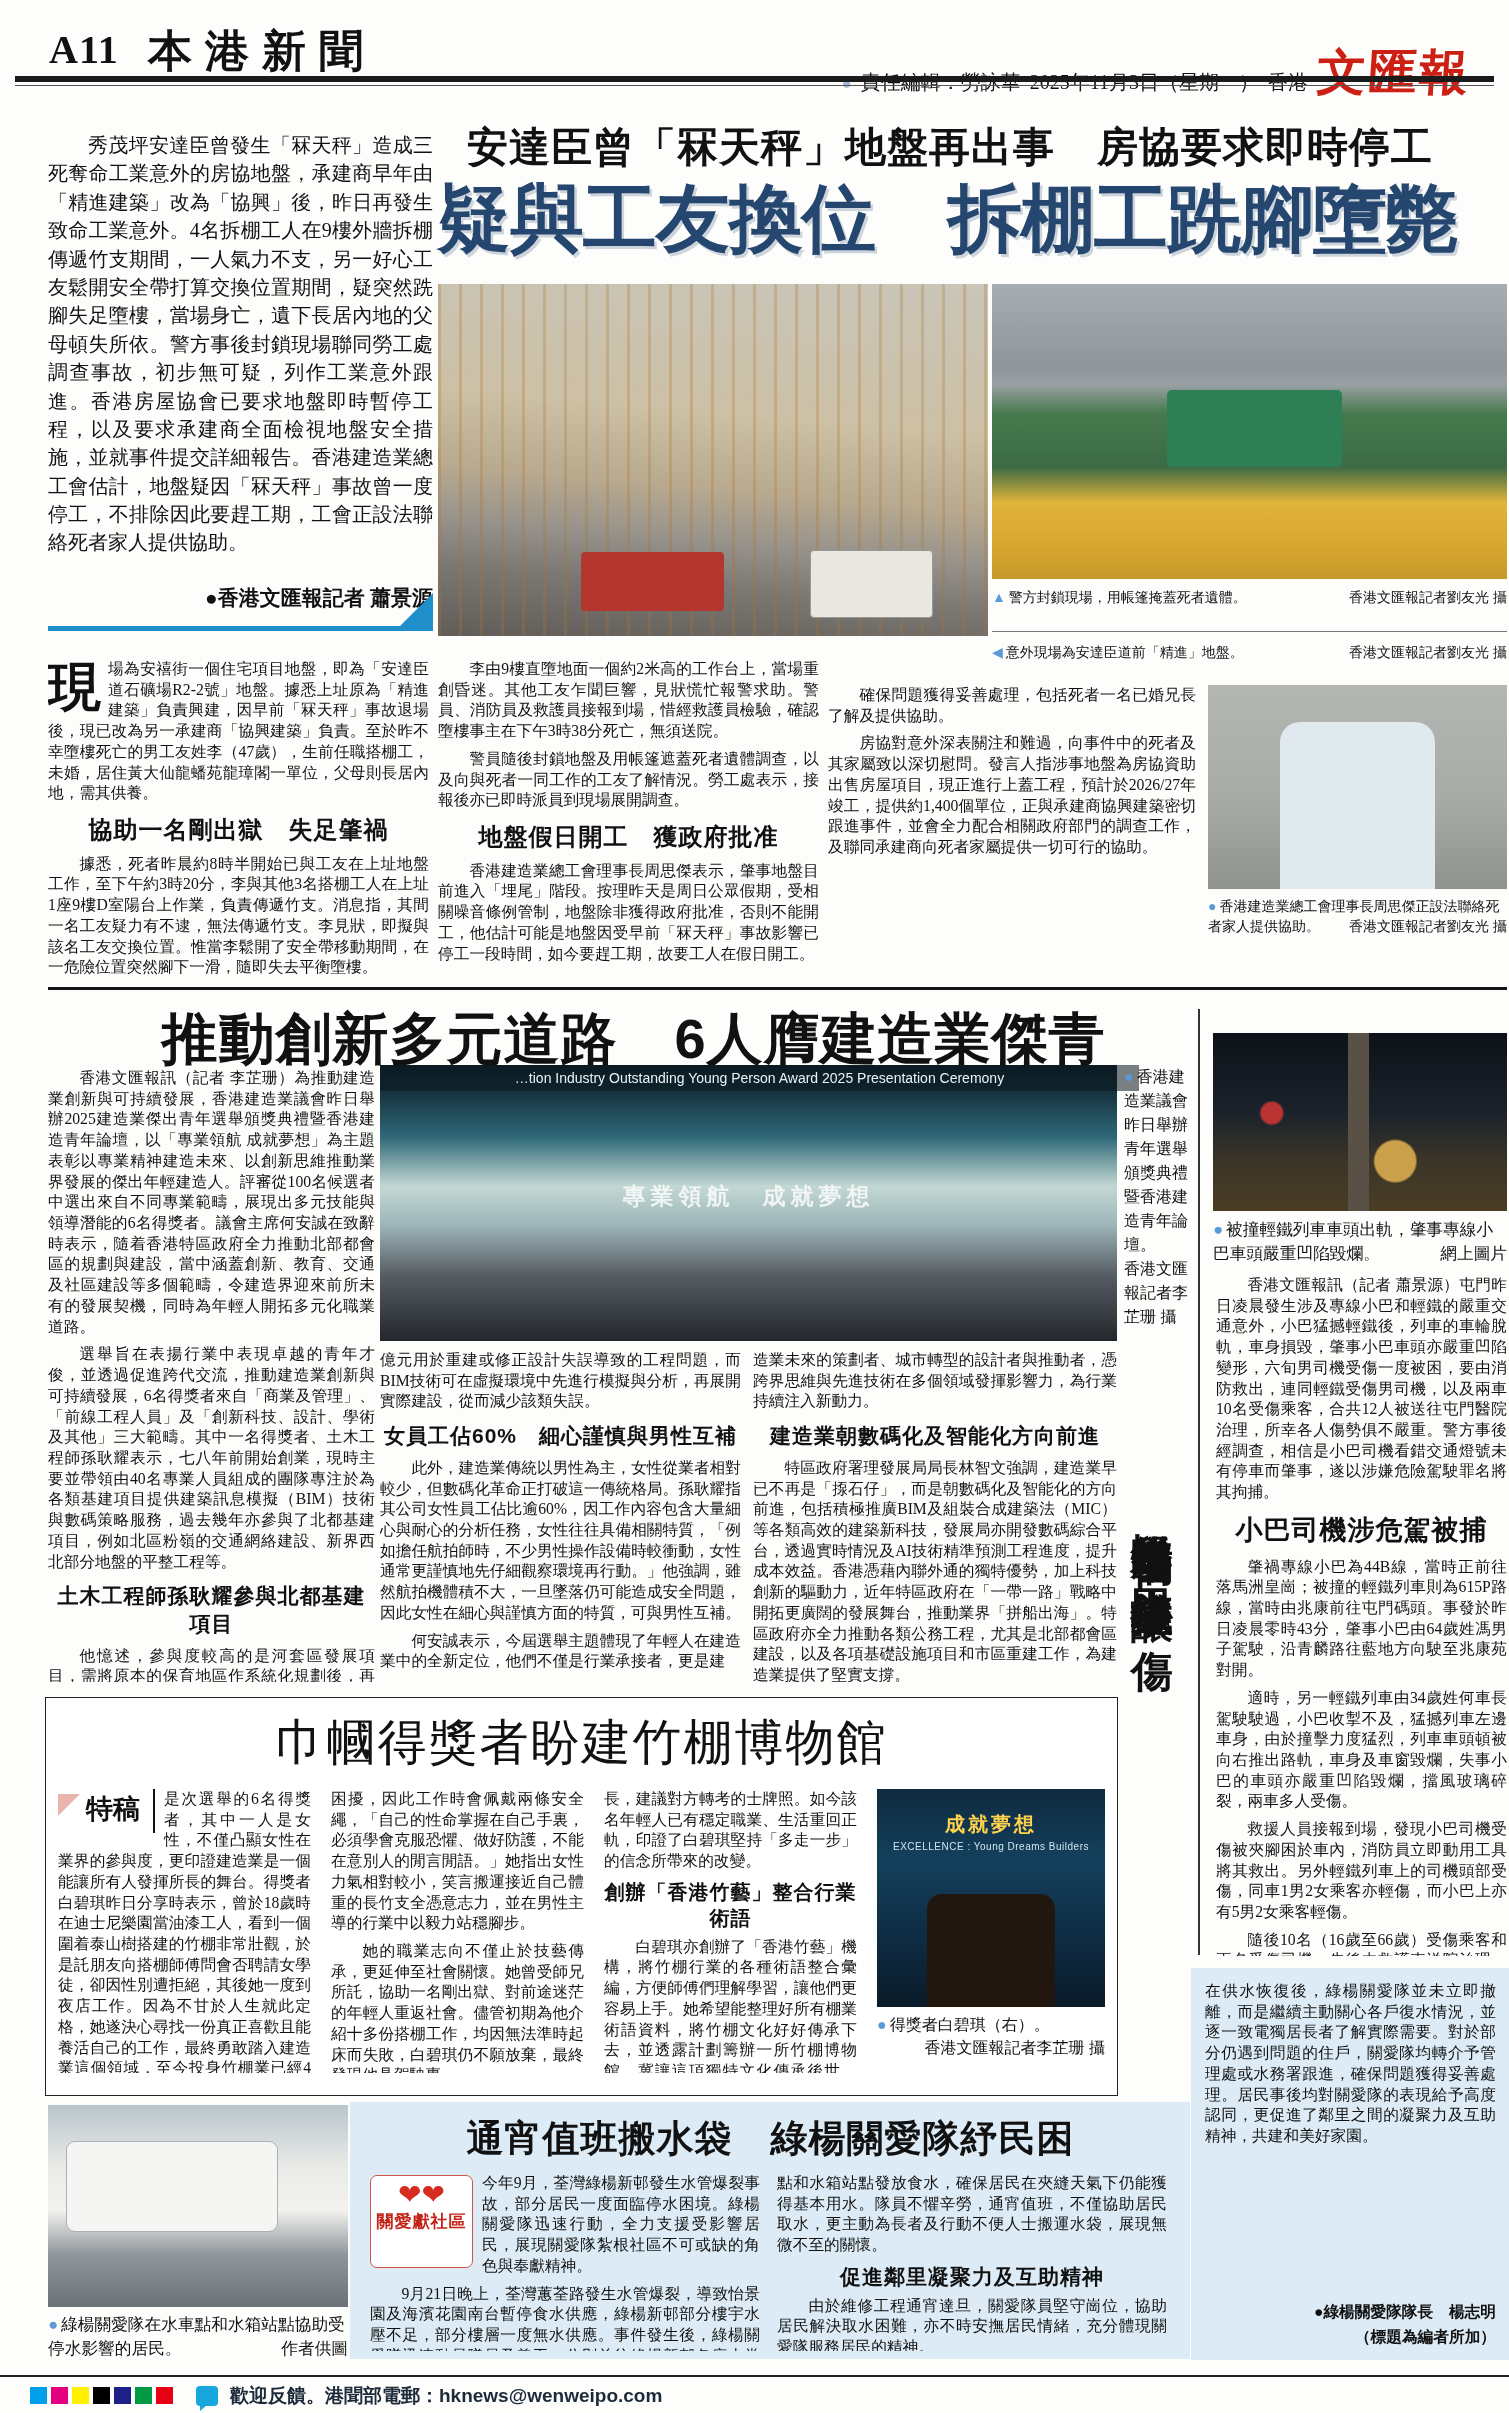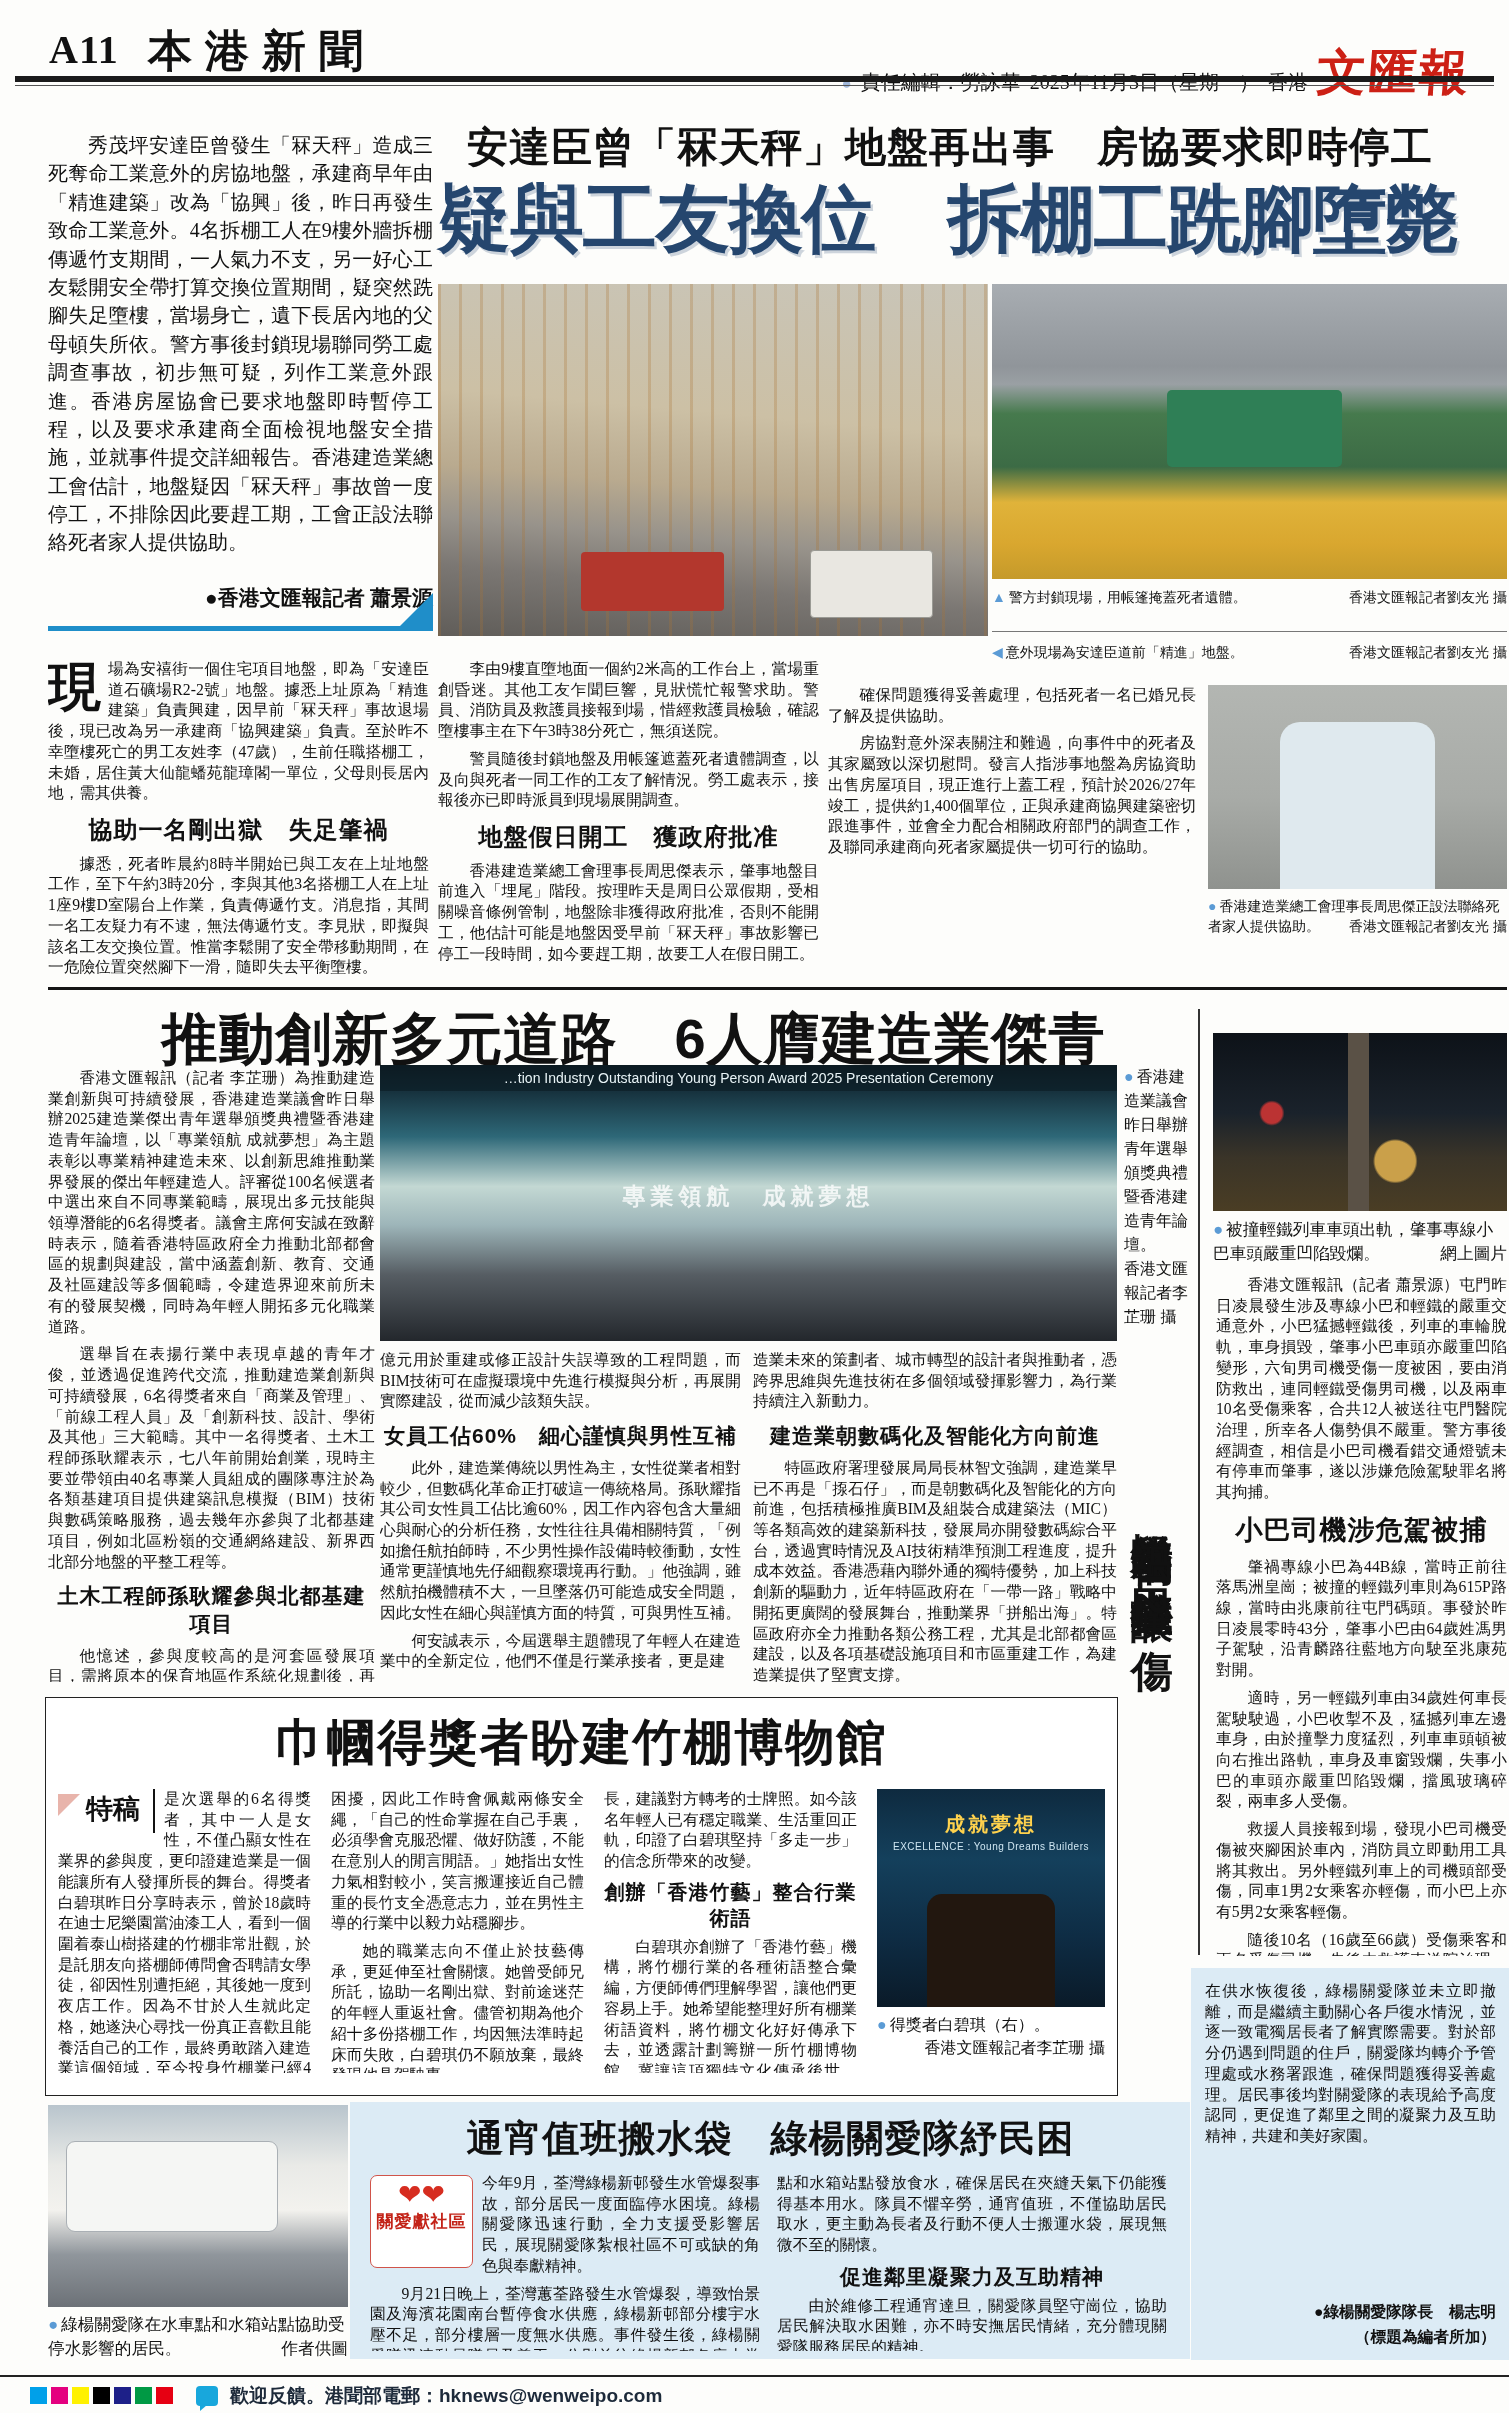--- a/index.html
+++ b/index.html
@@ -35,21 +35,21 @@
   .ph-main .scaff{position:absolute;inset:0;background:repeating-linear-gradient(90deg,rgba(170,115,50,.28) 0 3px,transparent 3px 21px);}
   .ph-main .engine{position:absolute;left:26%;bottom:7%;width:26%;height:17%;background:#b3372d;border-radius:4px;}
   .ph-main .van{position:absolute;right:10%;bottom:5%;width:22%;height:19%;background:#e9e7e1;border-radius:4px;border:1.5px solid #9a9a94;}
   .ph-cordon{left:992px;top:284px;width:515px;height:295px;
      background:linear-gradient(180deg,#a8adb2 0%,#90959a 28%,#9aa0a4 34%,#467a4d 44%,#3c6b45 62%,#e0b33a 74%,#d9a72f 88%,#c59a2a 100%);}
   .ph-cordon .tent{position:absolute;left:34%;top:36%;width:34%;height:26%;background:#2f7f56;border-radius:5px;}
   .ph-union{left:1208px;top:685px;width:299px;height:204px;background:linear-gradient(180deg,#b3b6b2 0%,#a8aba7 55%,#8f928e 100%);}
   .ph-union .shirt{position:absolute;left:24%;top:18%;width:52%;height:82%;background:#dfe9ee;border-radius:20px 20px 0 0;}
   .ph-group{left:380px;top:1065px;width:737px;height:276px;
      background:linear-gradient(180deg,#101f27 0%,#17333f 10%,#2e6878 26%,#c3d8d3 44%,#9db5b9 58%,#565d63 76%,#23272c 100%);}
-  .ph-group .band{position:absolute;left:0;top:0;width:100%;padding:5px 0;text-align:center;color:#e8f3f6;font-size:14px;background:rgba(9,24,31,.55);}
+  .ph-group .band{position:absolute;left:0;top:0;width:100%;padding:5px 11px;text-align:center;color:#e8f3f6;font-size:14px;background:rgba(9,24,31,.55);}
   .ph-group .slogan{position:absolute;left:0;top:42%;width:100%;text-align:center;color:#ffffffcc;font-size:23px;font-weight:700;letter-spacing:5px;}
   .ph-night{left:1213px;top:1033px;width:294px;height:178px;
      background:radial-gradient(circle at 62% 72%,#caa04a 0 9%,rgba(0,0,0,0) 10%),
                 radial-gradient(circle at 20% 45%,#b33 0 4%,rgba(0,0,0,0) 5%),
                 linear-gradient(180deg,#0d1218 0%,#1a222b 45%,#3a3428 70%,#4a3d24 100%);}
   .ph-night .pole{position:absolute;left:46%;top:0;width:7%;height:100%;background:#5a5146;}
   .ph-winner{width:228px;height:218px;background:linear-gradient(180deg,#0e2a3f 0%,#14405c 32%,#0e2c44 68%,#0a1a28 100%);position:relative;}
   .ph-winner .ov1{position:absolute;left:0;top:10%;width:100%;text-align:center;color:#ffd24d;font-size:20px;font-weight:700;letter-spacing:3px;}
   .ph-winner .ov2{position:absolute;left:0;top:24%;width:100%;text-align:center;color:#cfe6f2;font-size:10px;letter-spacing:0.5px;}
   .ph-winner .fig{position:absolute;left:22%;bottom:0;width:56%;height:52%;background:#22170f;border-radius:15px 15px 0 0;}
@@ -82,21 +82,21 @@
   .c-aw2{left:380px;top:1350px;width:361px;height:332px;}
   .c-aw3{left:753px;top:1350px;width:364px;height:332px;}
   .vrule{left:1198px;top:1009px;width:2px;height:946px;background:#333;}
   
   .vhead{left:1127px;top:1499px;height:284px;writing-mode:vertical-rl;font-family:"Liberation Sans","DejaVu Sans",sans-serif;
          font-weight:900;font-size:42px;line-height:1.02;letter-spacing:2px;background:#fdfdfb;padding-left:3px;}
   .lrt-text{left:1216px;top:1275px;width:291px;height:681px;}
   .lrt-text .sub{font-size:27px;}
   
   .feat{left:45px;top:1697px;width:1073px;height:399px;border:1.5px solid #222;background:#fff;box-sizing:border-box;padding:8px 12px;}
-  .feat-h{text-align:center;font-size:49px;font-weight:700;letter-spacing:2px;margin:4px 0 13px 0;}
+  .feat-h{text-align:center;font-size:49px;font-weight:400;letter-spacing:2px;margin:4px 0 13px 0;}
   .feat-row{display:flex;gap:20px;}
   .feat-col{width:274px;}
   .feat-tag{display:inline-block;position:relative;border-right:2px solid #111;padding:3px 13px 5px 28px;
             font-size:27px;font-weight:900;margin:0 9px 5px 0;float:left;}
   .feat-tag:before{content:"";position:absolute;left:0;top:5px;border-top:22px solid #e8b4ab;border-right:22px solid transparent;}
   .feat-sub{font-size:20px;margin:7px 0 5px 0;}
   
   .care-bg{left:350px;top:2102px;width:840px;height:257px;background:#dcebf5;}
   .care-bg-r{left:1191px;top:1968px;width:319px;height:392px;background:#dcebf5;}
   .care-h{left:365px;top:2114px;width:811px;text-align:center;font-size:37px;font-weight:900;letter-spacing:1px;}

